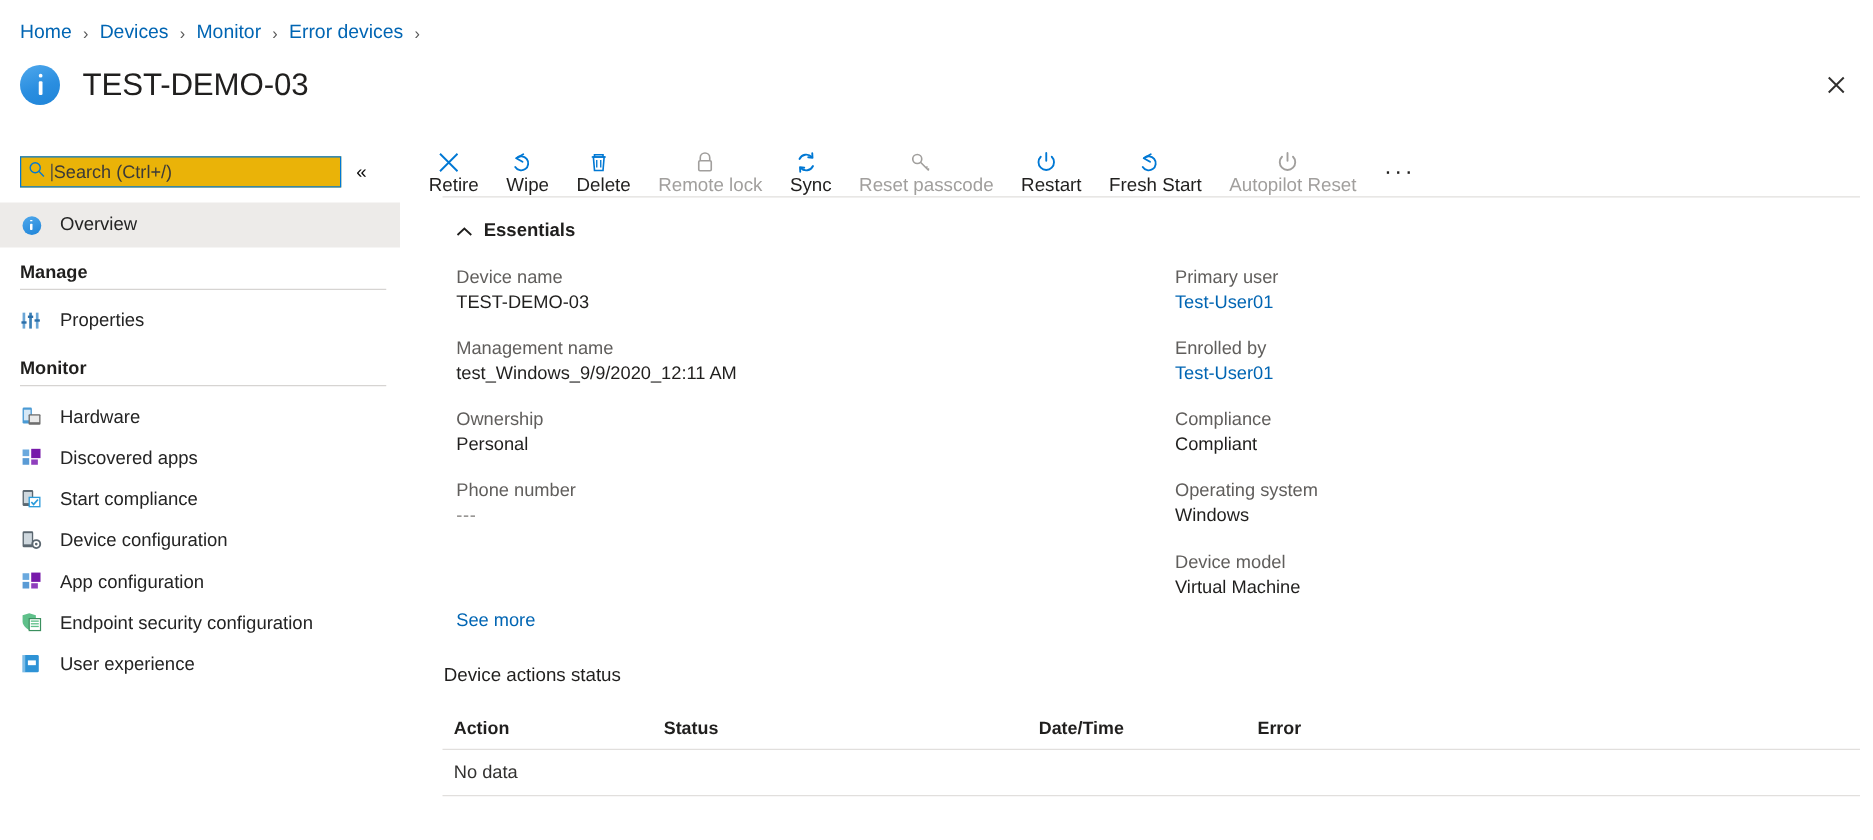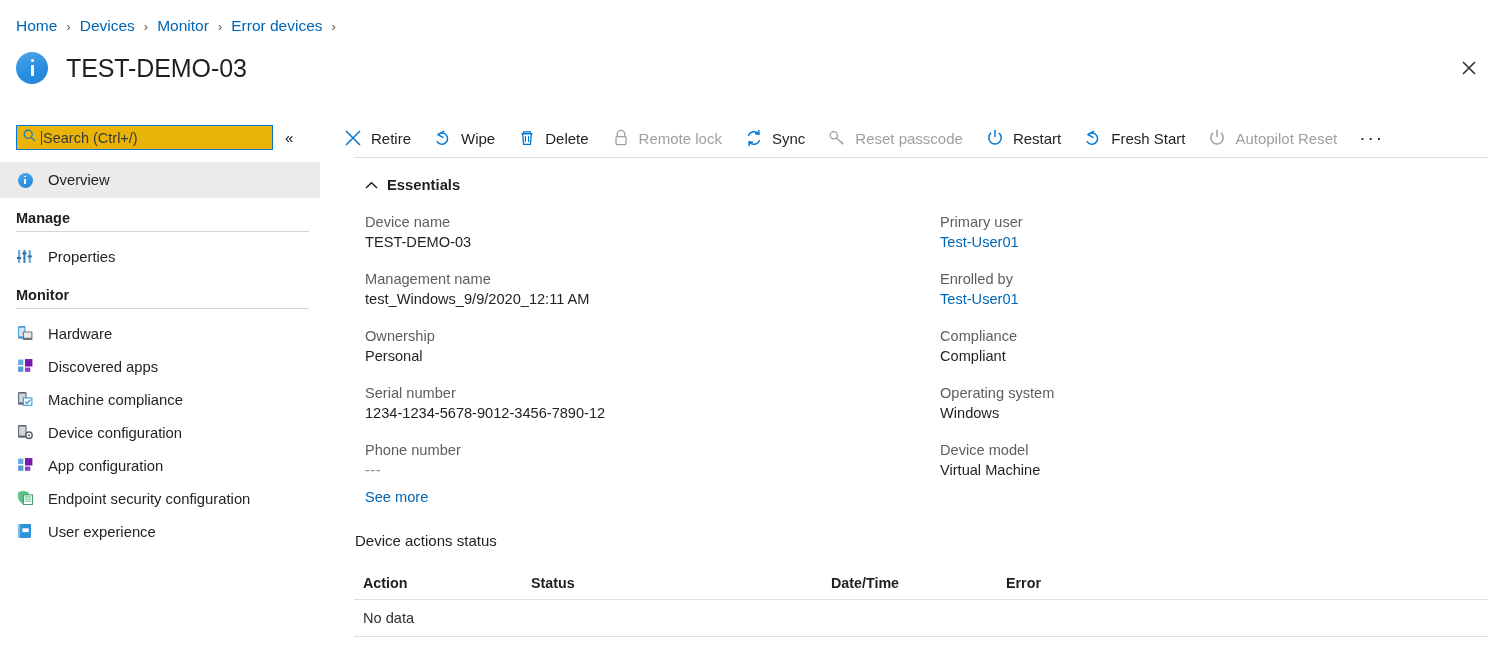--- a/index.html
+++ b/index.html
@@ -100,21 +100,21 @@
   }
   .nav-rule { margin: 5px 16px 0 16px; height: 1px; background: #d6d4d2; }
 
   
   .toolbar {
     position: absolute; left: 343px; top: 120px; height: 36px;
     display: flex; align-items: center;
   }
   .tb-item {
     display: flex; align-items: center; height: 36px; margin-right: 22px;
-    font-size: 15px; color: #201f1e; cursor: pointer; white-space: nowrap;
+    font-size: 15px; color: #201f1e; cursor: pointer; white-space: nowrap; flex-direction: column;
   }
   .tb-item .tb-ico { width: 20px; height: 20px; margin-right: 8px; flex:0 0 auto;
                      display:flex;align-items:center;justify-content:center; }
   .tb-item.disabled { color: #a19f9d; cursor: default; }
   .tb-ellipsis { font-size: 19px; color:#201f1e; letter-spacing: 2px; cursor:pointer;
                  display:flex;align-items:center;height:36px; }
   .toolbar-rule {
     position: absolute; left: 354px; top: 157px; width: 1134px; height: 1px;
     background: #e1dfdd;
   }
@@ -252,21 +252,21 @@
         </div>
         <div class="nav-item">
           <span class="ico">
             <svg width="17" height="17" viewBox="0 0 16 16" aria-hidden="true">
               <rect x="1" y="1" width="8" height="12" rx="1" fill="#5b6770"></rect>
               <rect x="2" y="2.4" width="6" height="8.4" fill="#cfd8de"></rect>
               <rect x="6" y="6.5" width="8" height="7" fill="#fff" stroke="#2d9cdb" stroke-width="1"></rect>
               <path d="M7.6 10 L9.3 11.8 L12.6 8.1" stroke="#2d9cdb" stroke-width="1.3" fill="none"></path>
             </svg>
           </span>
-          <span class="lbl">Machine compliance</span>
+          <span class="lbl">Start compliance</span>
         </div>
         <div class="nav-item">
           <span class="ico">
             <svg width="17" height="17" viewBox="0 0 16 16" aria-hidden="true">
               <rect x="1" y="1" width="8" height="12" rx="1" fill="#5b6770"></rect>
               <rect x="2" y="2.4" width="6" height="8.4" fill="#cfd8de"></rect>
               <circle cx="11.3" cy="10.6" r="3" fill="none" stroke="#5b6770" stroke-width="1.4"></circle>
               <circle cx="11.3" cy="10.6" r="1" fill="#5b6770"></circle>
             </svg>
           </span>
@@ -416,24 +416,20 @@
         </div>
         <div class="ess-field">
           <div class="ess-label">Management name</div>
           <div class="ess-value">test_Windows_9/9/2020_12:11 AM</div>
         </div>
         <div class="ess-field">
           <div class="ess-label">Ownership</div>
           <div class="ess-value">Personal</div>
         </div>
         <div class="ess-field">
-          <div class="ess-label">Serial number</div>
-          <div class="ess-value">1234-1234-5678-9012-3456-7890-12</div>
-        </div>
-        <div class="ess-field">
           <div class="ess-label">Phone number</div>
           <div class="ess-value dim">---</div>
         </div>
       </div>
     <div class="ess-col right" id="ess-right">
         <div class="ess-field">
           <div class="ess-label">Primary user</div>
           <div class="ess-value link">Test-User01</div>
         </div>
         <div class="ess-field">

